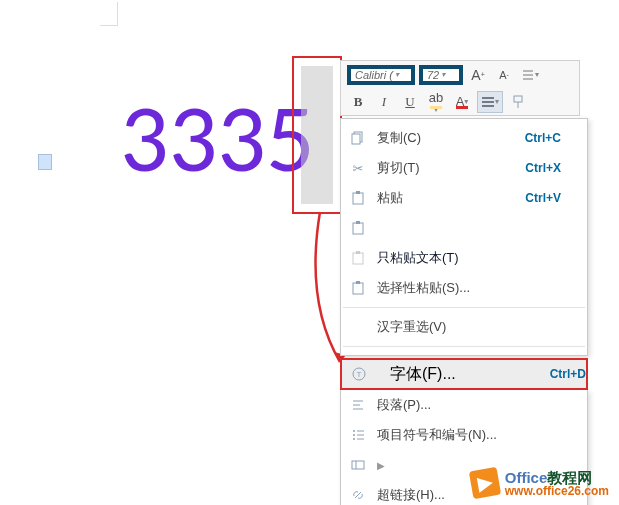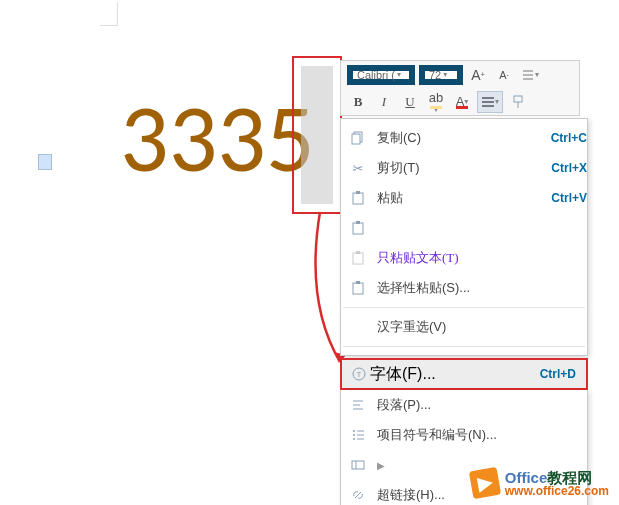--- a/index.html
+++ b/index.html
@@ -1,39 +1,39 @@
 <!DOCTYPE html>
 <html><head>
   <meta charset="utf-8">
   <style>
     * { margin: 0; padding: 0; box-sizing: border-box; }
     body { font-family: "Microsoft YaHei", sans-serif; width: 619px; height: 505px; background: #fff; position: relative; overflow: hidden; }
     .canvas { position: absolute; inset: 0; }
     .page-corner { position: absolute; left: 100px; top: 2px; width: 18px; height: 24px; border: 1px solid #ddd; border-top: none; border-left: none; }
     .page-icon { position: absolute; left: 38px; top: 154px; width: 14px; height: 16px; background: #cfe4fb; border: 1px solid #a8bedb; }
-    .big-text { position: absolute; left: 120px; top: 80px; font-size: 96px; font-family: Calibri, sans-serif; color: #a16207; letter-spacing: 0; }
+    .big-text { position: absolute; left: 120px; top: 80px; font-size: 96px; font-family: Calibri, sans-serif; color: #6d28d9; letter-spacing: 0; }
     .sel-box { position: absolute; left: 292px; top: 56px; width: 50px; height: 158px; border: 2px solid #d92b2b; background: rgba(0,0,0,0); }
     .sel-inner { position: absolute; left: 7px; top: 8px; width: 32px; height: 138px; background: #c7c7c7; opacity: .55; }
     .arrow { position: absolute; left: 300px; top: 212px; width: 60px; height: 160px; pointer-events: none; }
     .mini-toolbar { position: absolute; left: 340px; top: 60px; width: 240px; height: 56px; border: 1px solid #cfcfcf; background: #f7f7f7; display: flex; flex-direction: column; }
     .mini-row { display: flex; align-items: center; gap: 4px; padding: 2px 6px; height: 28px; }
-    .font-sel { border: 6px solid #0c4a6e; background: #fff; height: 20px; font-size: 11px; color: #666; padding: 0 4px; display: flex; align-items: center; gap: 2px; }
+    .font-sel { border: 4px solid #0c4a6e; background: #fff; height: 20px; font-size: 11px; color: #666; padding: 0 4px; display: flex; align-items: center; gap: 2px; font-style: italic; }
     .font-name { width: 68px; }
     .font-size { width: 44px; }
     .tri { font-size: 8px; color: #888; }
     .tb-btn { width: 22px; height: 22px; display: flex; align-items: center; justify-content: center; font-size: 13px; color: #555; border: 1px solid transparent; cursor: pointer; }
     .bold { font-weight: bold; font-family: 'Times New Roman'; }
     .italic { font-style: italic; font-family: 'Times New Roman'; }
     .highlight-swatch { position: relative; flex-direction: column; }
     .highlight-swatch::after { content:''; position:absolute; bottom:3px; left:4px; width:12px; height:3px; background:#ffe093; }
     .fontcolor-swatch::after { content:''; position:absolute; bottom:3px; left:4px; width:12px; height:3px; background:#d92b2b; }
     .justify-btn { background:#dfe6ee; border:1px solid #b8c6d8; width:26px; position:relative;}
     .ctx-menu { position: absolute; left: 340px; top: 118px; width: 248px; background: #fff; border: 1px solid #c9c9c9; box-shadow: 2px 2px 5px rgba(0,0,0,.15); padding: 4px 0; font-size: 13px; color: #444; }
-    .ctx-item { display: flex; align-items: center; height: 30px; padding: 0 0 0 8px; gap: 10px; cursor: pointer; }
-    .ctx-item.disabled { color: #6d28d9; cursor: default; font-family: Liberation Serif, serif; }
+    .ctx-item { display: flex; align-items: center; height: 30px; padding: 0 26px 0 8px; gap: 10px; cursor: pointer; }
+    .ctx-item.disabled { color: #0f172a; cursor: default; }
     .ctx-icon { width: 18px; height: 18px; display:flex; align-items:center; justify-content:center; color:#8aa0b6; flex-shrink:0; }
     .ctx-label { flex: 1; white-space: nowrap; }
     .ctx-shortcut { color: #0369a1; font-size: 12px; font-weight: bold; }
     .ctx-arrow { color:#999; font-size:10px;}
     .ctx-sep { height: 1px; background: #e3e3e3; margin: 4px 2px; }
     .font-row { position:absolute; left:340px; top:358px; width:248px; height:32px; border:2px solid #d92b2b; display:flex; align-items:center; background:#ededed; }
     .watermark { position:absolute; right:10px; bottom:8px; display:flex; align-items:center; gap:6px; font-weight:bold; }
     .wm-logo { width:28px; height:28px; background:#f28c1c; border-radius:4px; display:flex; align-items:center; justify-content:center; color:#fff; font-size:18px; transform: rotate(-10deg); }
     .wm-text { display:flex; flex-direction:column; line-height:1; }
     .wm-top { color:#e06a10; font-size:15px; }
@@ -171,22 +171,22 @@
     <div class="ctx-sep"></div>
   </div>
 
   <div class="font-row">
     <span class="ctx-icon" style="margin-left:8px">
         <svg width="16" height="16">
           <circle cx="8" cy="8" r="6" fill="none" stroke="#8aa0b6"></circle>
           <text x="8" y="11" font-size="8" text-anchor="middle" fill="#8aa0b6">T</text>
         </svg>
       </span>
-    <span class="ctx-label" style="margin-left:2px;flex:1">字体(F)...</span>
-    <span class="ctx-shortcut" style="margin-right:10px">Ctrl+D</span>
+    <span class="ctx-label" style="margin-left:22px;flex:1">字体(F)...</span>
+    <span class="ctx-shortcut" style="">Ctrl+D</span>
   </div>
 
   <div class="ctx-menu" style="top:390px;border-top:none;padding-top:0">
     <div class="ctx-item">
       <span class="ctx-icon">
           <svg width="14" height="14">
             <path d="M2 3h10M2 7h7M2 11h10" stroke="#8aa0b6" stroke-width="1.2"></path>
           </svg>
         </span>
       <span class="ctx-label">段落(P)...</span>

